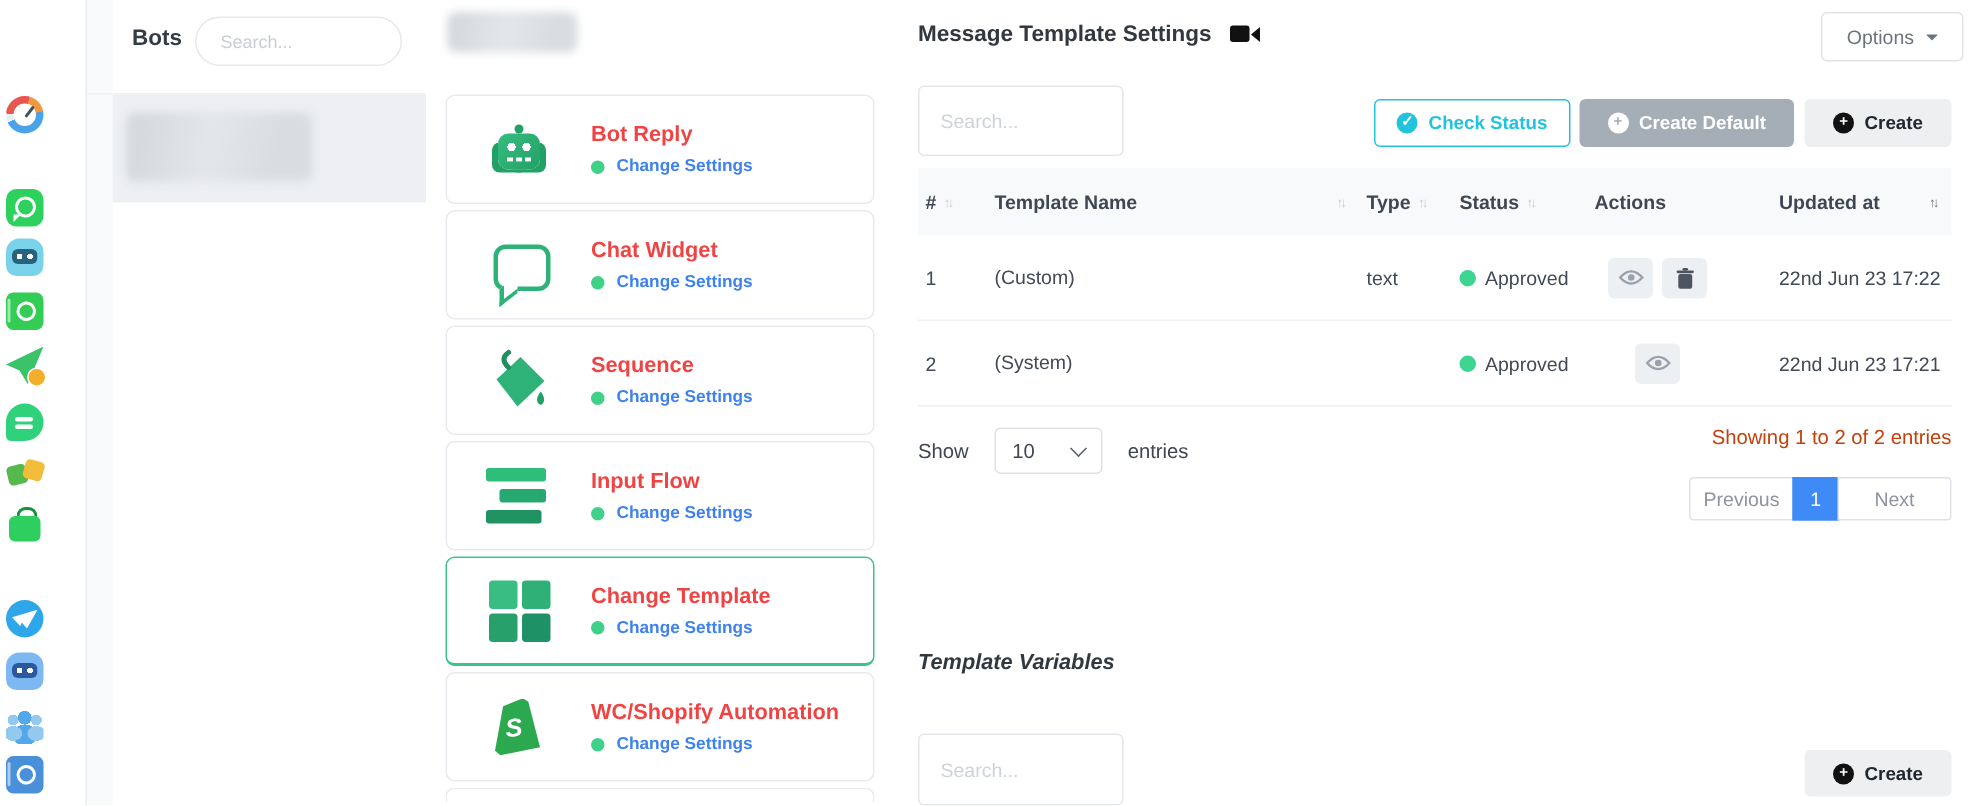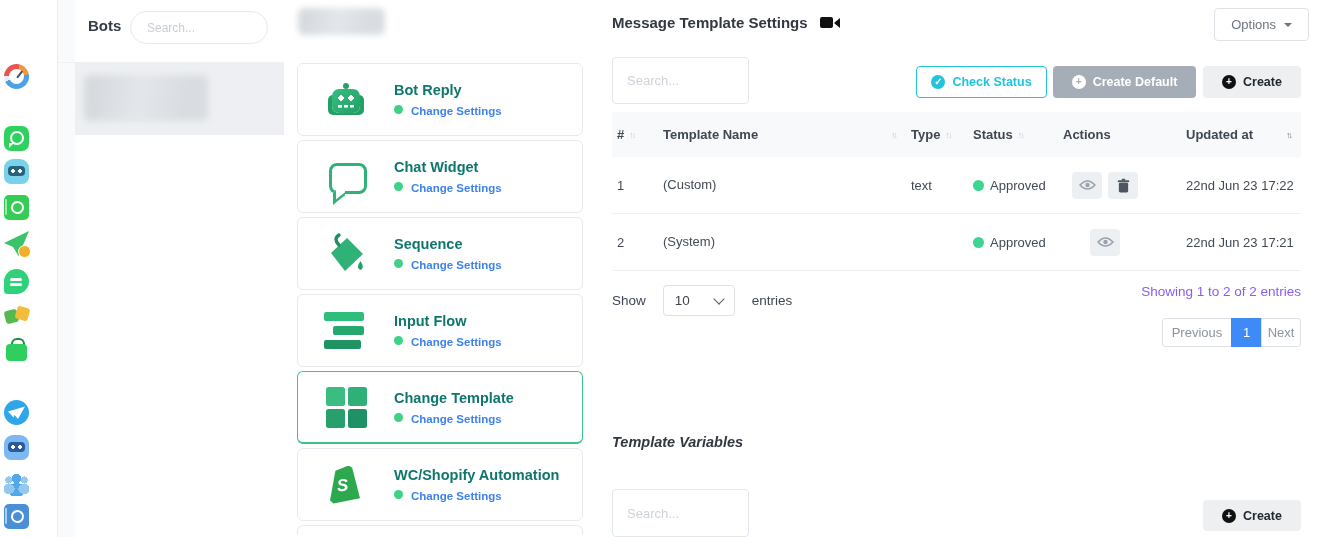--- a/index.html
+++ b/index.html
@@ -68,22 +68,22 @@
   .bot-item .blob{position:absolute;left:9px;top:12px;width:124px;height:46px;}
   
   .settings{position:absolute;left:284px;top:0;width:314px;height:537px;background:#fff;border-right:1px solid #e9ecef;}
   .sett-blob{position:absolute;left:14px;top:8px;width:87px;height:27px;}
   .cards{position:absolute;left:13px;top:63px;width:286px;}
   .card{box-sizing:border-box;height:73px;margin-bottom:4px;border:1px solid #e7eaee;border-radius:6px;background:#fff;
     display:flex;align-items:center;padding-left:26px;gap:26px;cursor:pointer;}
   .card.active{border:1px solid #3bc488;border-bottom-width:2px;}
   .card.partial{height:10px;border-bottom:none;border-radius:6px 6px 0 0;margin-bottom:0;}
   .card-txt{display:flex;flex-direction:column;}
-  .card-title{font-size:14.5px;font-weight:700;color:#0f766e;}
-  .card-link-row{display:flex;align-items:flex-start;gap:8px;margin-top:7px;}
+  .card-title{font-size:14.5px;font-weight:700;color:#ef4444;}
+  .card-link-row{display:flex;align-items:center;gap:8px;margin-top:7px;}
   .gdot{width:9px;height:9px;border-radius:50%;background:#3ed187;}
   .card-link{font-size:11.5px;font-weight:700;color:#3f82ec;text-decoration:none;cursor:pointer;}
   .cic{position:relative;width:44px;height:44px;flex:0 0 44px;}
   
   .c-robot-head{position:absolute;left:8px;top:11px;width:28px;height:24px;border-radius:7px;background:linear-gradient(135deg,#36bd80,#23a065);
     box-shadow:-6px 4px 0 -2px #23a065,6px 4px 0 -2px #23a065;}
   .c-robot-head::before{content:'';position:absolute;left:11px;top:-6px;width:6px;height:6px;border-radius:50%;background:#23a065;}
   .c-robot-head::after{content:'';position:absolute;inset:0;background:
     radial-gradient(circle 2.8px at 9px 9px,#fff 98%,transparent),
     radial-gradient(circle 2.8px at 19px 9px,#fff 98%,transparent),
@@ -146,27 +146,27 @@
   .name2{line-height:1.45;}
   .status-cell{display:flex;align-items:center;gap:6px;}
   .sdot{width:11px;height:11px;border-radius:50%;background:#3ed592;}
   .acts{display:flex;gap:6px;justify-content:center;width:84px;}
   .abtn{width:30px;height:27px;background:#edf0f3;border:none;border-radius:4px;display:flex;align-items:center;justify-content:center;cursor:pointer;}
   
   .show-row{position:absolute;left:14px;top:285px;display:flex;align-items:center;gap:17px;font-size:13.5px;color:#3f4652;}
   .pg-select{width:72px;height:31px;border:1px solid #dde1e6;border-radius:4px;display:flex;align-items:center;justify-content:space-between;
     padding:0 11px;box-sizing:border-box;cursor:pointer;background:#fff;}
   .chev{width:7px;height:7px;border-right:1.8px solid #555c64;border-bottom:1.8px solid #555c64;transform:rotate(45deg);margin-top:-3px;}
-  .showing{position:absolute;right:16px;top:284px;font-size:13.5px;color:#8b5cf6;}
+  .showing{position:absolute;right:16px;top:284px;font-size:13.5px;color:#c2410c;}
   .pager{position:absolute;right:16px;top:318px;display:flex;}
   .pbtn{height:29px;box-sizing:border-box;border:1px solid #dee2e6;background:#fff;color:#8d949e;font-size:13px;
     display:flex;align-items:center;justify-content:center;cursor:pointer;font-family:"Liberation Sans",sans-serif;}
   .pbtn.prev{width:70px;border-radius:3px 0 0 3px;}
   .pbtn.page{width:31px;background:#3e8bf7;border-color:#3e8bf7;color:#fff;margin-left:-1px;}
-  .pbtn.next{width:40px;border-radius:0 3px 3px 0;margin-left:-1px;}
+  .pbtn.next{width:76px;border-radius:0 3px 3px 0;margin-left:-1px;}
   
   .tv-title{position:absolute;left:14px;top:434px;font-size:14.5px;font-weight:700;color:#32383f;font-style:italic;}
   .tv-search{position:absolute;left:14px;top:489px;width:137px;height:48px;border:1px solid #e3e6ea;border-radius:4px;
     padding:0 14px;font-size:13px;outline:none;box-sizing:border-box;font-family:"Liberation Sans",sans-serif;}
   .tv-search::placeholder{color:#ced3d9;}
   .tv-create{position:absolute;right:16px;top:500px;width:98px;height:31px;background:#edeff1;color:#212830;border:none;border-radius:4px;
     font-size:12.5px;font-weight:700;display:flex;align-items:center;justify-content:center;gap:7px;cursor:pointer;font-family:"Liberation Sans",sans-serif;}
 </style>
 </head>
 <body>

